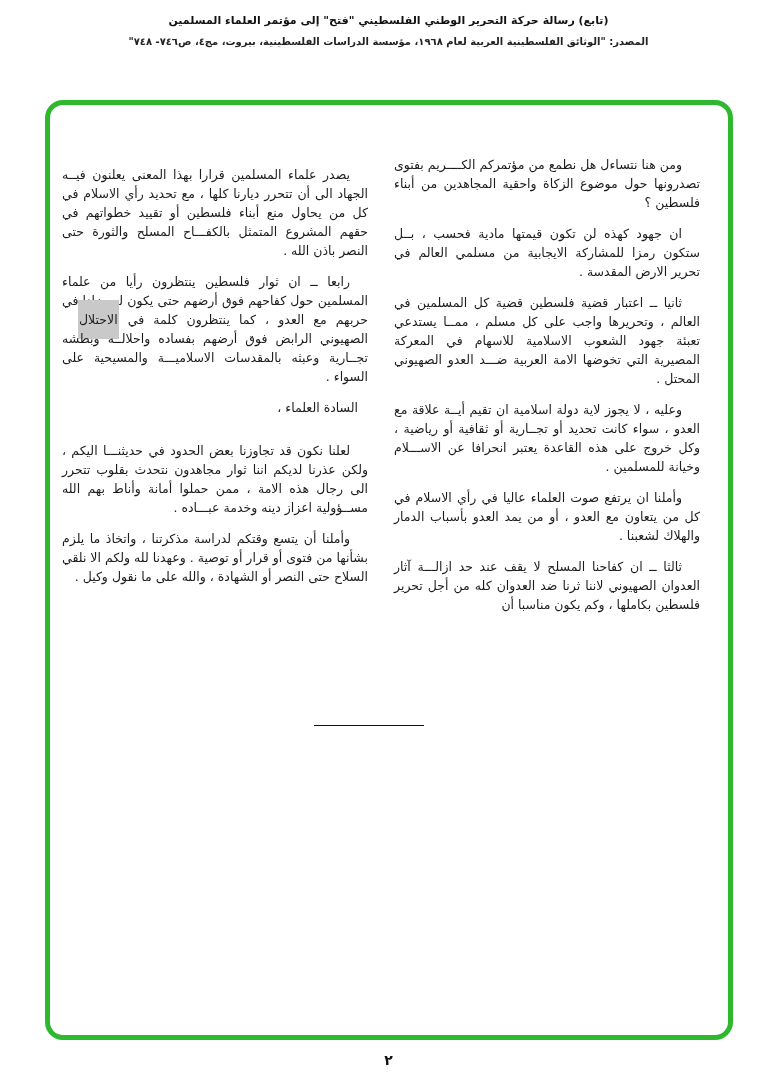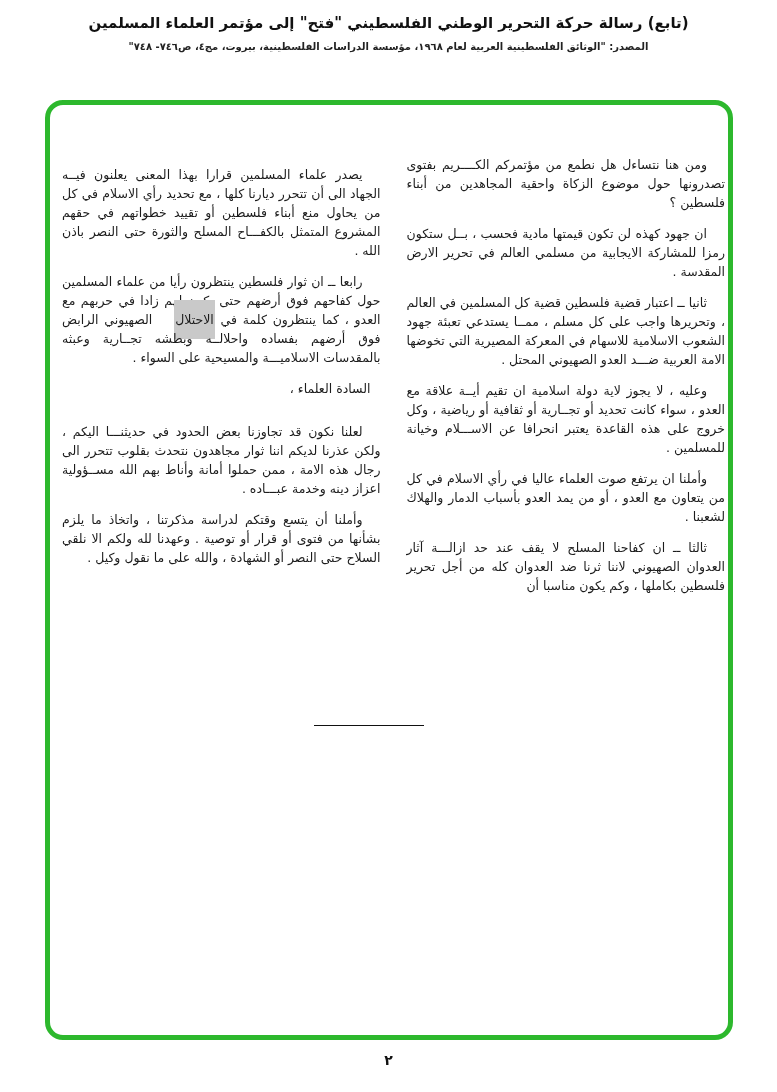--- a/index.html
+++ b/index.html
@@ -20,21 +20,21 @@
   }
   .header {
     position: absolute;
     top: 14px;
     left: 0;
     right: 0;
     text-align: center;
     direction: rtl;
   }
   .title {
-    font-size: 15px;
+    font-size: 11px;
     font-weight: bold;
     color: #111111;
     letter-spacing: 0;
   }
   .source {
     margin-top: 9px;
     font-size: 10px;
     font-weight: bold;
     color: #222222;
   }
@@ -45,21 +45,21 @@
     width: 688px;
     height: 940px;
     border: 5px solid #2db82d;
     border-radius: 18px;
     background: #ffffff;
   }
   .content {
     position: absolute;
     top: 50px;
     left: 12px;
-    right: 3px;
+    right: 28px;
     direction: rtl;
     display: flex;
     gap: 26px;
   }
   .col {
     flex: 1 1 0;
     direction: rtl;
     text-align: justify;
     font-size: 12.5px;
     line-height: 19px;

